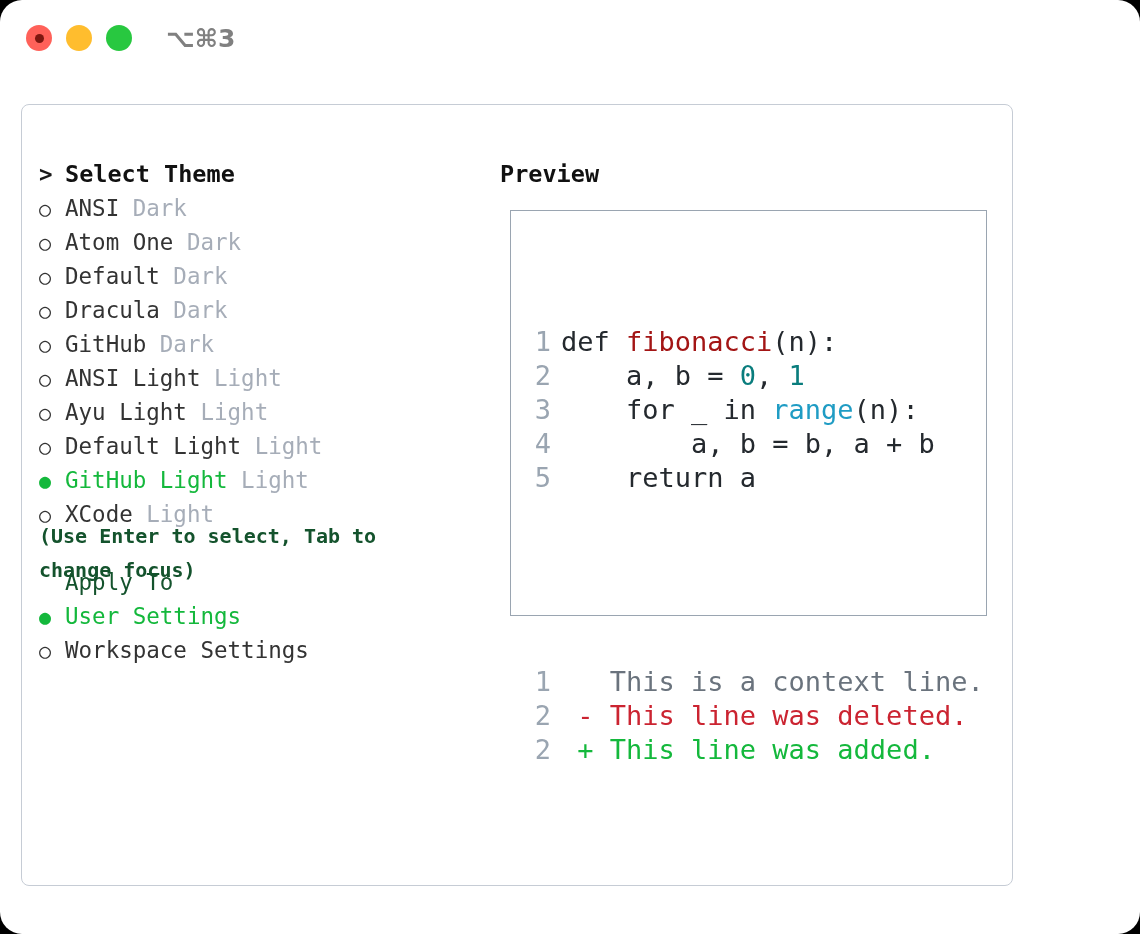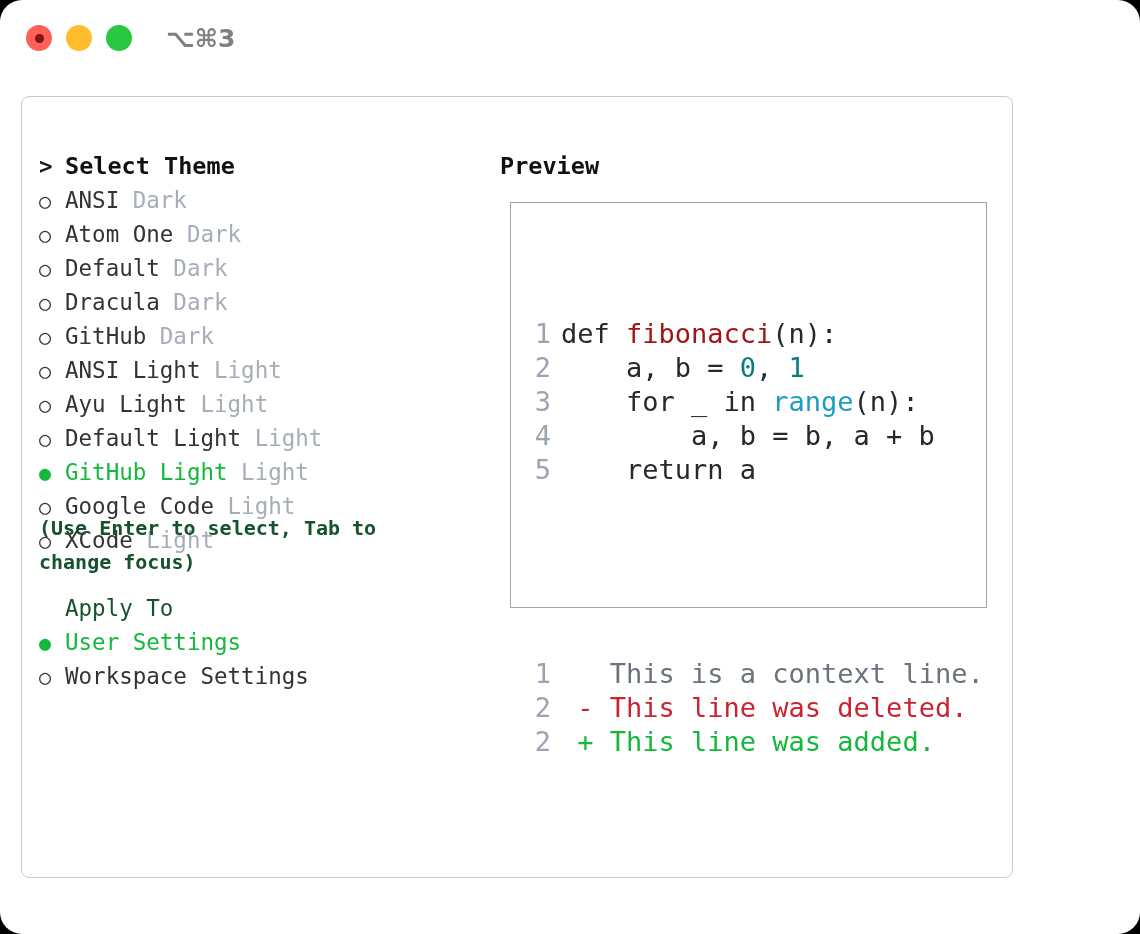--- a/index.html
+++ b/index.html
@@ -66,21 +66,21 @@
     font-weight: bold;
     color: #808080;
     letter-spacing: 0px;
     font-family: "DejaVu Sans", "Liberation Sans", sans-serif;
   }
 
   
   .panel {
     position: absolute;
     left: 21px;
-    top: 96px;
+    top: 104px;
     width: 992px;
     height: 782px;
     border: 1.5px solid #c6ccd5;
     border-radius: 8px;
     box-sizing: border-box;
     background: #ffffff;
   }
 
   
   .left-col {
@@ -204,21 +204,20 @@
       <div id="theme-list">
           <div class="row"><span class="bullet">○</span><span class="item-label">ANSI</span><span class="item-tag"> Dark</span></div>
           <div class="row"><span class="bullet">○</span><span class="item-label">Atom One</span><span class="item-tag"> Dark</span></div>
           <div class="row"><span class="bullet">○</span><span class="item-label">Default</span><span class="item-tag"> Dark</span></div>
           <div class="row"><span class="bullet">○</span><span class="item-label">Dracula</span><span class="item-tag"> Dark</span></div>
           <div class="row"><span class="bullet">○</span><span class="item-label">GitHub</span><span class="item-tag"> Dark</span></div>
           <div class="row"><span class="bullet">○</span><span class="item-label">ANSI Light</span><span class="item-tag"> Light</span></div>
           <div class="row"><span class="bullet">○</span><span class="item-label">Ayu Light</span><span class="item-tag"> Light</span></div>
           <div class="row"><span class="bullet">○</span><span class="item-label">Default Light</span><span class="item-tag"> Light</span></div>
           <div class="row"><span class="bullet sel">●</span><span class="item-label sel">GitHub Light</span><span class="item-tag"> Light</span></div>
-          <div class="row"><span class="bullet">○</span><span class="item-label">Google Code</span><span class="item-tag"> Light</span></div>
           <div class="row"><span class="bullet">○</span><span class="item-label">XCode</span><span class="item-tag"> Light</span></div>
         </div>
 
       <div class="spacer"></div>
 
       <div class="row">
         <span class="bullet"></span><span class="plain-label">Apply To</span>
       </div>
       <div id="apply-list">
           <div class="row"><span class="bullet sel">●</span><span class="item-label sel">User Settings</span></div>

